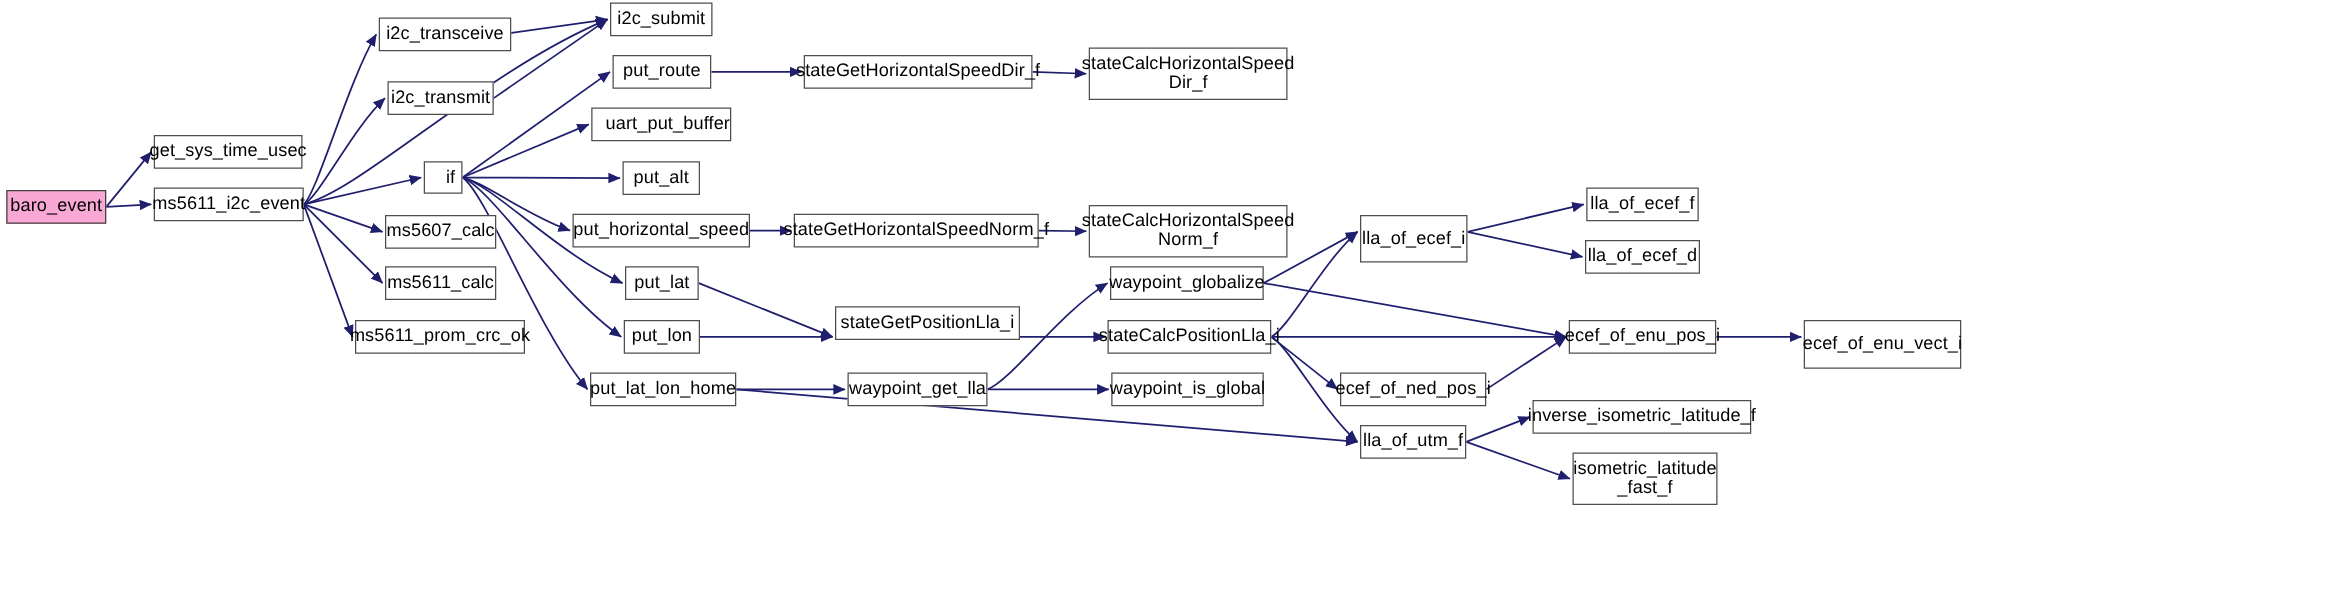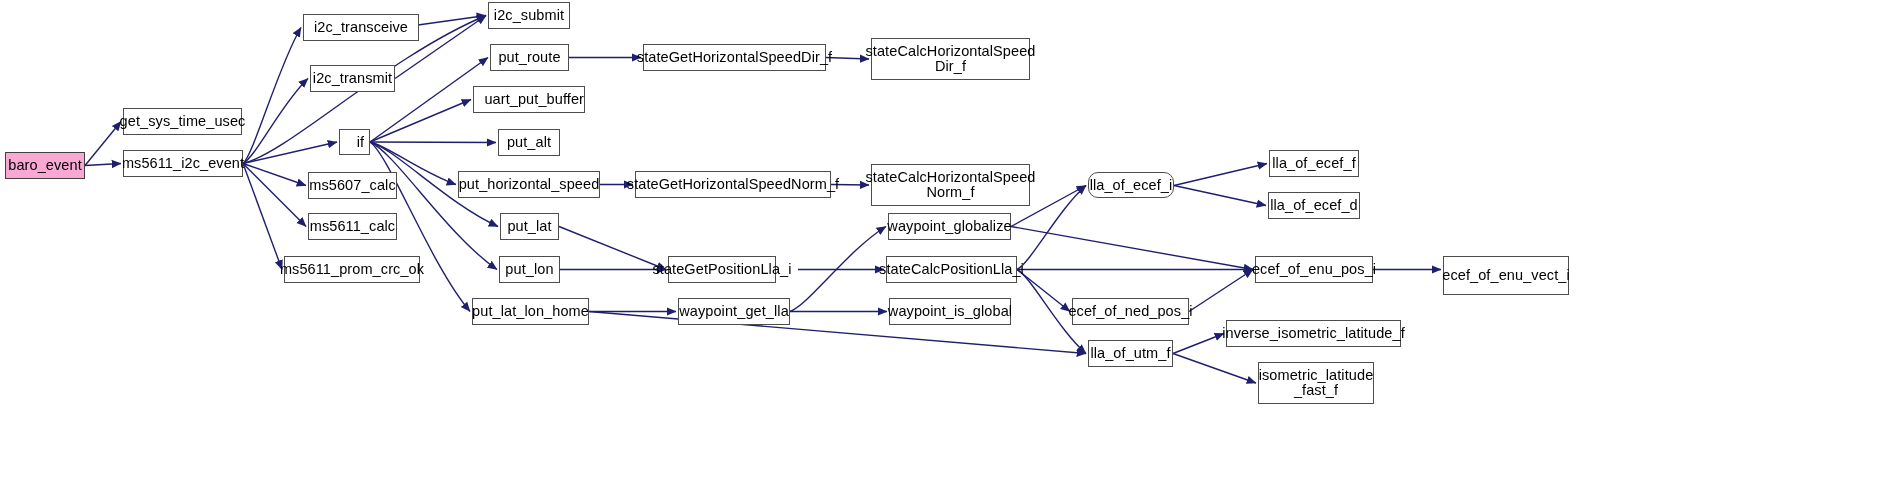--- a/index.html
+++ b/index.html
@@ -95,46 +95,46 @@
         <path d="M 1189 311.5 L 1253 269.5" fill="none" stroke="#1f1f6e" stroke-width="1.4" marker-end="url(#arrow)"></path>
         <path d="M 1373 269.5 L 1441 269.5" fill="none" stroke="#1f1f6e" stroke-width="1.4" marker-end="url(#arrow)"></path>
         <path d="M 1173 353.5 L 1224 333.5" fill="none" stroke="#1f1f6e" stroke-width="1.4" marker-end="url(#arrow)"></path>
         <path d="M 1173 353.5 L 1256 383" fill="none" stroke="#1f1f6e" stroke-width="1.4" marker-end="url(#arrow)"></path>
       </g>
   </svg>
   <div id="nodes">
       <div class="node highlight" style="left: 5px; top: 152px; width: 80px; height: 27px;"><span>baro_event</span></div>
       <div class="node" style="left: 123px; top: 108px; width: 119px; height: 27px;"><span>get_sys_time_usec</span></div>
       <div class="node" style="left: 123px; top: 150px; width: 120px; height: 27px;"><span>ms5611_i2c_event</span></div>
-      <div class="node" style="left: 303px; top: 14px; width: 116px; height: 27px;"><span>i2c_transceive</span></div>
+      <div class="node" style="left: 303px; top: 14px; width: 106px; height: 27px;"><span>i2c_transceive</span></div>
       <div class="node" style="left: 310px; top: 65px; width: 85px; height: 27px;"><span>i2c_transmit</span></div>
       <div class="node" style="left: 339px; top: 129px; width: 31px; height: 26px; padding-left: 12px;"><span>if</span></div>
       <div class="node" style="left: 308px; top: 172px; width: 89px; height: 27px;"><span>ms5607_calc</span></div>
       <div class="node" style="left: 308px; top: 213px; width: 89px; height: 27px;"><span>ms5611_calc</span></div>
       <div class="node" style="left: 284px; top: 256px; width: 136px; height: 27px;"><span>ms5611_prom_crc_ok</span></div>
       <div class="node" style="left: 488px; top: 2px; width: 82px; height: 27px;"><span>i2c_submit</span></div>
       <div class="node" style="left: 490px; top: 44px; width: 79px; height: 27px;"><span>put_route</span></div>
       <div class="node" style="left: 473px; top: 86px; width: 112px; height: 27px; justify-content: flex-end;"><span>uart_put_buffer</span></div>
       <div class="node" style="left: 498px; top: 129px; width: 62px; height: 27px;"><span>put_alt</span></div>
       <div class="node" style="left: 458px; top: 171px; width: 142px; height: 27px;"><span>put_horizontal_speed</span></div>
       <div class="node" style="left: 500px; top: 213px; width: 59px; height: 27px;"><span>put_lat</span></div>
       <div class="node" style="left: 499px; top: 256px; width: 61px; height: 27px;"><span>put_lon</span></div>
       <div class="node" style="left: 472px; top: 298px; width: 117px; height: 27px;"><span>put_lat_lon_home</span></div>
       <div class="node" style="left: 643px; top: 44px; width: 183px; height: 27px;"><span>stateGetHorizontalSpeedDir_f</span></div>
       <div class="node" style="left: 635px; top: 171px; width: 196px; height: 27px;"><span>stateGetHorizontalSpeedNorm_f</span></div>
-      <div class="node" style="left: 668px; top: 256px; width: 108px; height: 27px;"><span>stateGetPositionLla_i</span></div>
+      <div class="node" style="left: 668px; top: 245px; width: 148px; height: 27px;"><span>stateGetPositionLla_i</span></div>
       <div class="node" style="left: 678px; top: 298px; width: 112px; height: 27px;"><span>waypoint_get_lla</span></div>
       <div class="node" style="left: 871px; top: 38px; width: 159px; height: 42px;"><span>stateCalcHorizontalSpeed
 Dir_f</span></div>
       <div class="node" style="left: 871px; top: 164px; width: 159px; height: 42px;"><span>stateCalcHorizontalSpeed
 Norm_f</span></div>
       <div class="node" style="left: 888px; top: 213px; width: 123px; height: 27px;"><span>waypoint_globalize</span></div>
       <div class="node" style="left: 886px; top: 256px; width: 131px; height: 27px;"><span>stateCalcPositionLla_i</span></div>
       <div class="node" style="left: 889px; top: 298px; width: 122px; height: 27px;"><span>waypoint_is_global</span></div>
-      <div class="node" style="left: 1088px; top: 172px; width: 86px; height: 26px; border-radius: 10px;"><span>lla_of_ecef_i</span></div>
+      <div class="node" style="left: 1088px; top: 172px; width: 86px; height: 38px;"><span>lla_of_ecef_i</span></div>
       <div class="node" style="left: 1072px; top: 298px; width: 117px; height: 27px;"><span>ecef_of_ned_pos_i</span></div>
       <div class="node" style="left: 1088px; top: 340px; width: 85px; height: 27px;"><span>lla_of_utm_f</span></div>
       <div class="node" style="left: 1269px; top: 150px; width: 90px; height: 27px;"><span>lla_of_ecef_f</span></div>
       <div class="node" style="left: 1268px; top: 192px; width: 92px; height: 27px;"><span>lla_of_ecef_d</span></div>
       <div class="node" style="left: 1255px; top: 256px; width: 118px; height: 27px;"><span>ecef_of_enu_pos_i</span></div>
       <div class="node" style="left: 1226px; top: 320px; width: 175px; height: 27px;"><span>inverse_isometric_latitude_f</span></div>
       <div class="node" style="left: 1258px; top: 362px; width: 116px; height: 42px;"><span>isometric_latitude
 _fast_f</span></div>
       <div class="node" style="left: 1443px; top: 256px; width: 126px; height: 39px;"><span>ecef_of_enu_vect_i</span></div>
     </div>

